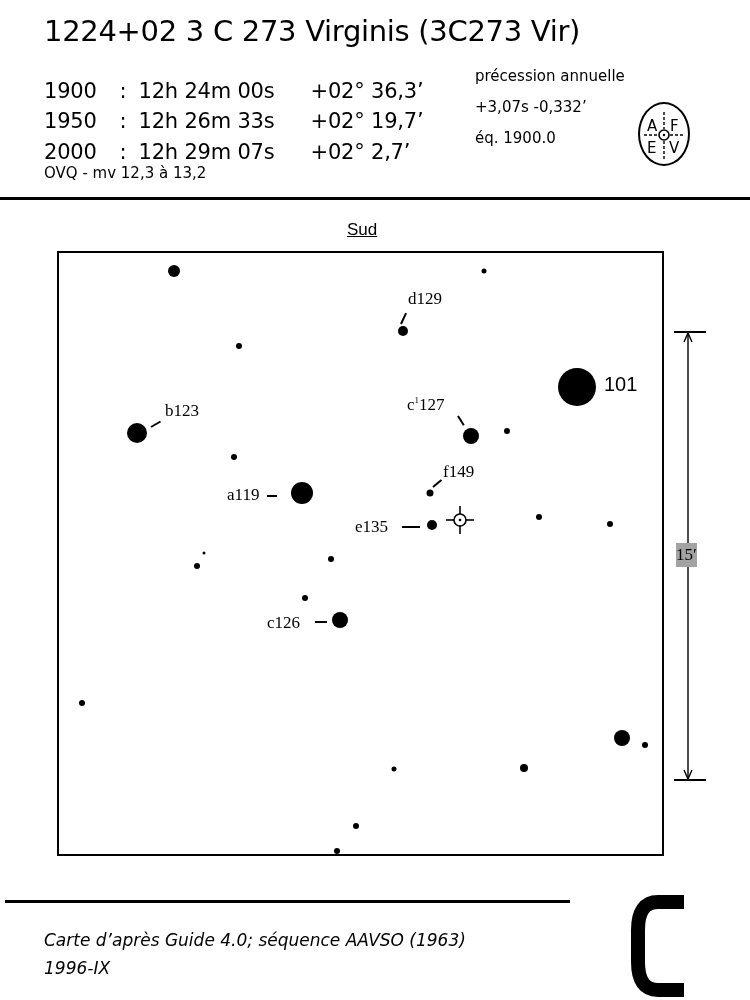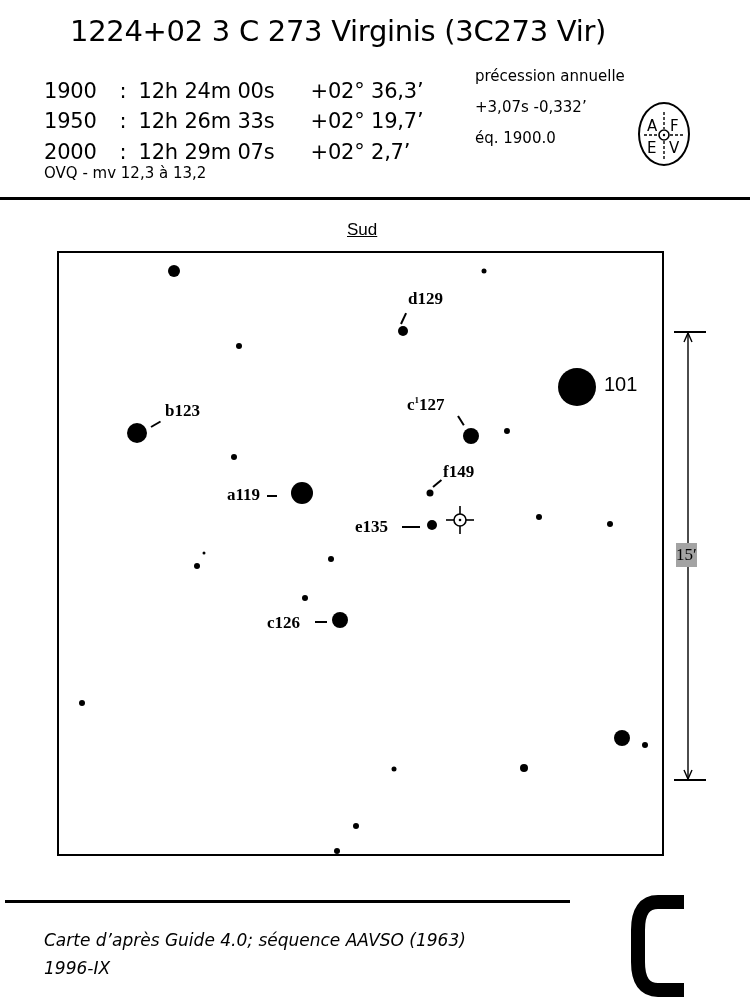--- a/index.html
+++ b/index.html
@@ -1,36 +1,36 @@
 <!DOCTYPE html>
 <html><head>
 <meta charset="utf-8">
 <style>
   html, body { margin: 0; padding: 0; background: #ffffff; }
   body { width: 750px; height: 1000px; position: relative; overflow: hidden; color: #000; font-family: "DejaVu Sans", sans-serif; }
 
-  .hdr-title { position: absolute; left: 44px; top: 14px; font-size: 29px; letter-spacing: -0.3px; font-family: "DejaVu Sans", sans-serif; white-space: nowrap; margin-left: 26px; }
+  .hdr-title { position: absolute; left: 44px; top: 14px; font-size: 29px; letter-spacing: -0.3px; font-family: "DejaVu Sans", sans-serif; white-space: nowrap; }
   .coord-row { position: absolute; left: 44px; font-size: 21px; white-space: nowrap; letter-spacing: -0.2px; }
   .coord-row .epoch { display: inline-block; width: 70px; margin-top: 15px; }
   .coord-row .sep { display: inline-block; width: 18px; text-align: center; }
   .coord-row .ra { display: inline-block; width: 172px; }
   .coord-row .dec { display: inline-block; }
   .prec { position: absolute; left: 475px; font-size: 15px; white-space: nowrap; }
   .ovq { position: absolute; left: 44px; top: 164px; font-size: 15px; white-space: nowrap; }
 
   .logo { position: absolute; left: 638px; top: 102px; width: 52px; height: 64px; border: 2px solid #000; border-radius: 50%; box-sizing: border-box; }
   .logo svg { position: absolute; left: 0; top: 0; }
 
   .rule-top { position: absolute; left: 0; top: 197px; width: 750px; height: 3px; background: #000; }
 
   .sud { position: absolute; left: 347px; top: 220px; font-size: 17px; font-family: "Liberation Sans", sans-serif; text-decoration: underline; }
 
   .map { position: absolute; left: 57px; top: 251px; width: 607px; height: 605px; border: 2px solid #000; box-sizing: border-box; }
   .star { position: absolute; background: #000; border-radius: 50%; transform: translate(-50%, -50%); }
-  .lbl { position: absolute; font-family: "Liberation Serif", serif; font-size: 17px; white-space: nowrap; font-weight: bold; }
+  .lbl { position: absolute; font-family: "Liberation Serif", serif; font-size: 17px; white-space: nowrap; }
   .lbl sup { font-size: 9px; vertical-align: 7px; }
   .tick { position: absolute; background: #000; height: 2px; transform-origin: left center; }
   .lbl-101 { position: absolute; font-family: "Liberation Sans", sans-serif; font-size: 20px; }
 
   .scale { position: absolute; left: 672px; top: 330px; width: 36px; height: 452px; }
   .scale-label { position: absolute; left: 676px; top: 543px; font-family: "Liberation Serif", serif; font-size: 17px; background: #a3a3a3; padding: 2px 0; }
 
   .rule-bot { position: absolute; left: 5px; top: 900px; width: 565px; height: 3px; background: #000; }
   .credit { position: absolute; left: 44px; font-size: 17px; font-style: italic; white-space: nowrap; }
   .chart-letter { position: absolute; left: 628px; top: 890px; width: 60px; height: 110px; }

